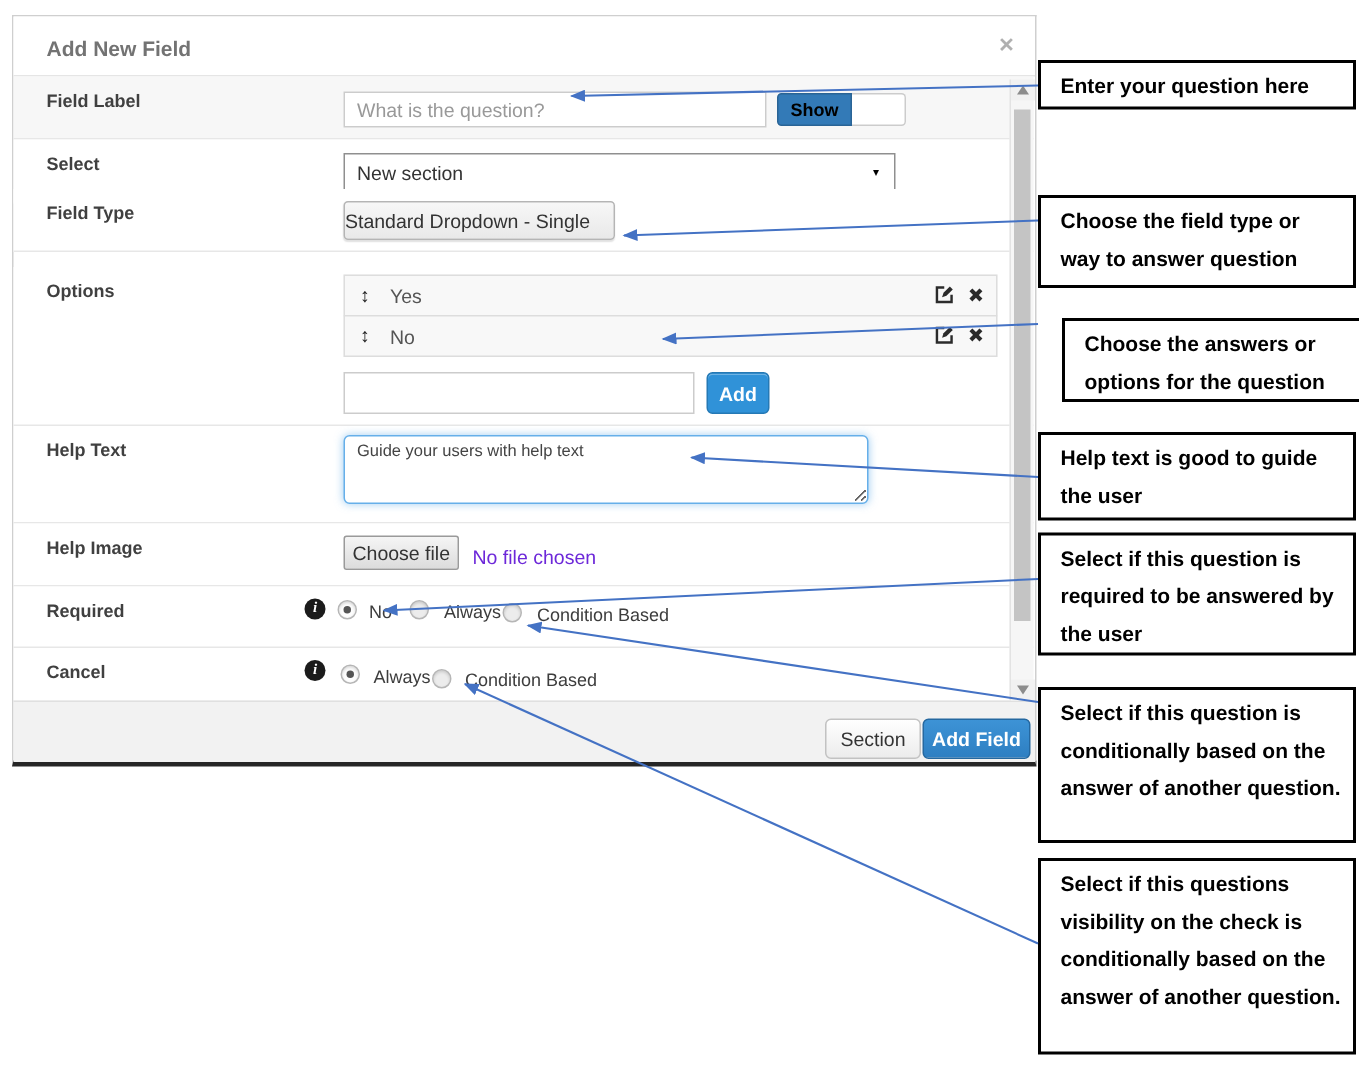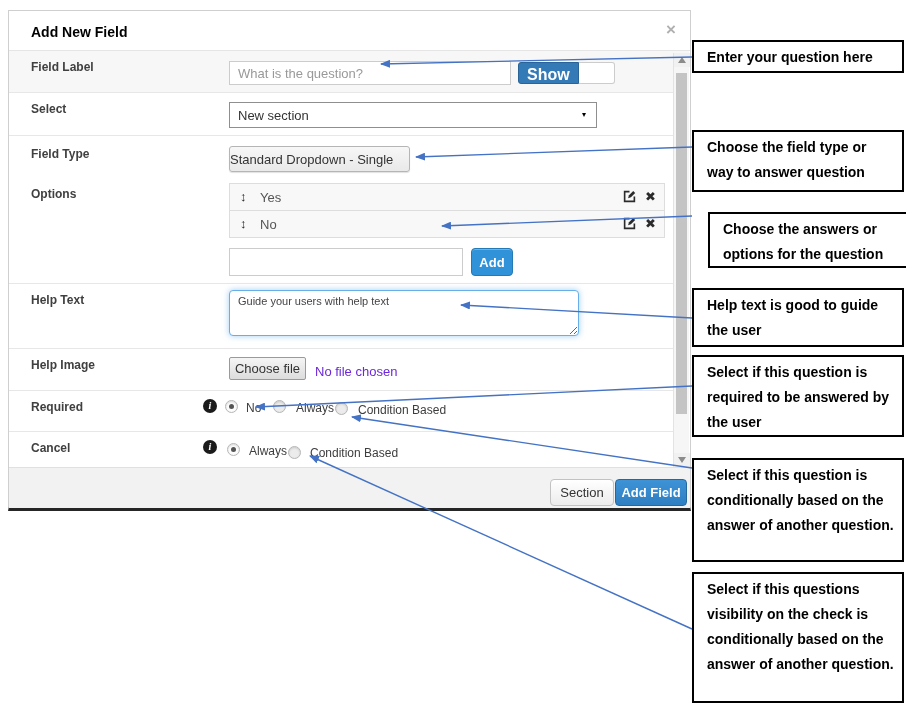--- a/index.html
+++ b/index.html
@@ -4,43 +4,43 @@
 <style>
   * { margin:0; padding:0; box-sizing:border-box; }
   html,body { background:#ffffff; }
   body { font-family:"Liberation Sans","DejaVu Sans",sans-serif; }
   .stage { position:relative; width:906px; height:718px; background:#fff; overflow:hidden; }
 
   
   .modal { position:absolute; left:8px; top:10px; width:683px; height:501px;
            background:#fff; border:1px solid #cfcfcf; border-bottom:4px solid #262626; }
   .modal-header { position:absolute; left:0; top:0; width:100%; height:40px; border-bottom:1px solid #e5e5e5; background:#fff; }
-  .modal-title { position:absolute; left:22px; top:13px; font-size:14px; font-weight:bold; color:#000000; }
+  .modal-title { position:absolute; left:22px; top:13px; font-size:14px; font-weight:bold; color:#737373; }
   .modal-close { position:absolute; right:14px; top:9px; font-size:17px; font-weight:bold; color:#b0b0b0; cursor:pointer; line-height:20px; }
 
   .row { position:absolute; left:0; width:680px; background:#fff; }
   .row-label { position:absolute; left:22px; top:9px; font-size:12px; font-weight:bold; color:#404040; }
 
   #row-fieldlabel { top:40px; height:42px; background:#f7f7f7; border-bottom:1px solid #e7e7e7; }
   #row-section    { top:82px; height:43px; border-bottom:1px solid #e7e7e7; }
-  #row-fieldtype  { top:127px; height:42px; border-bottom:1px solid #e7e7e7; }
+  #row-fieldtype  { top:115px; height:42px; border-bottom:1px solid #e7e7e7; }
   #row-options    { top:167px; height:106px; border-bottom:1px solid #e7e7e7; }
   #row-helptext   { top:273px; height:65px; border-bottom:1px solid #e7e7e7; }
   #row-helpimage  { top:338px; height:42px; border-bottom:1px solid #e7e7e7; }
   #row-required   { top:380px; height:41px; border-bottom:1px solid #e7e7e7; }
   #row-visible    { top:421px; height:35px; }
   .modal-footer   { position:absolute; left:0; top:456px; width:681px; height:41px; background:#f2f2f2; border-top:1px solid #e0e0e0; }
 
   .text-input { position:absolute; border:1px solid #ccc; background:#fff; font-size:13px; color:#555;
                 padding:2px 8px; font-family:"Liberation Sans","DejaVu Sans",sans-serif; outline:none; }
   .text-input::placeholder { color:#999; opacity:1; }
   #fl-input { left:220px; top:10px; width:282px; height:24px; }
 
   .show-toggle { position:absolute; left:509px; top:11px; height:22px; display:flex; cursor:pointer; }
-  .show-on  { background:#337ab7; color:#ffffff; font-size:16px; font-weight:bold; padding:3px 8px 0 8px;
+  .show-on  { background:#337ab7; color:#000000; font-size:12px; font-weight:bold; padding:3px 8px 0 8px;
               border:1px solid #2a6496; border-radius:3px 0 0 3px; }
   .show-off { width:36px; background:#fff; border:1px solid #ccc; border-left:none; border-radius:0 3px 3px 0; }
 
   .select-box { position:absolute; left:220px; top:9px; width:368px; height:26px; background:#fff;
                 border:1px solid #8f8f8f; font-size:13px; color:#333; padding:5px 8px; cursor:pointer; }
   .select-caret { position:absolute; right:10px; top:7px; font-size:8px; color:#000; }
 
   .ft-button { position:absolute; left:220px; top:8px; width:181px; height:26px; 
                background:linear-gradient(#f7f7f7,#e9e9e9); border:1px solid #b5b5b5; border-radius:3px;
                font-size:13px; color:#333; padding-top:5px; box-shadow:0 1px 1px rgba(0,0,0,.12); cursor:pointer; }

